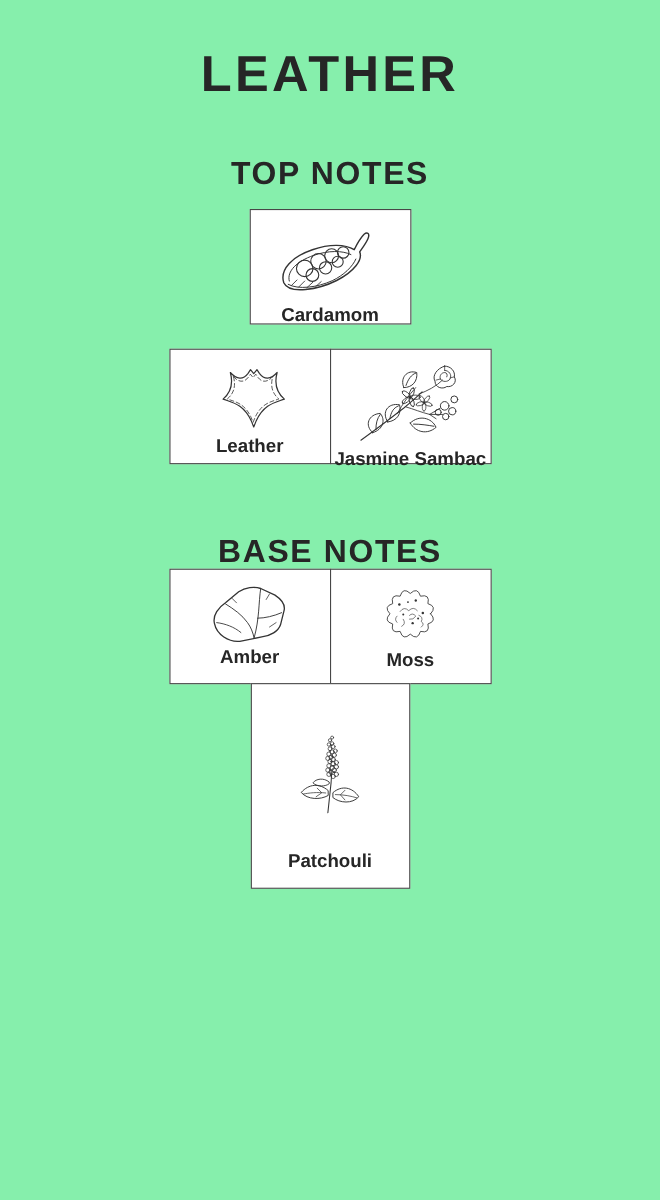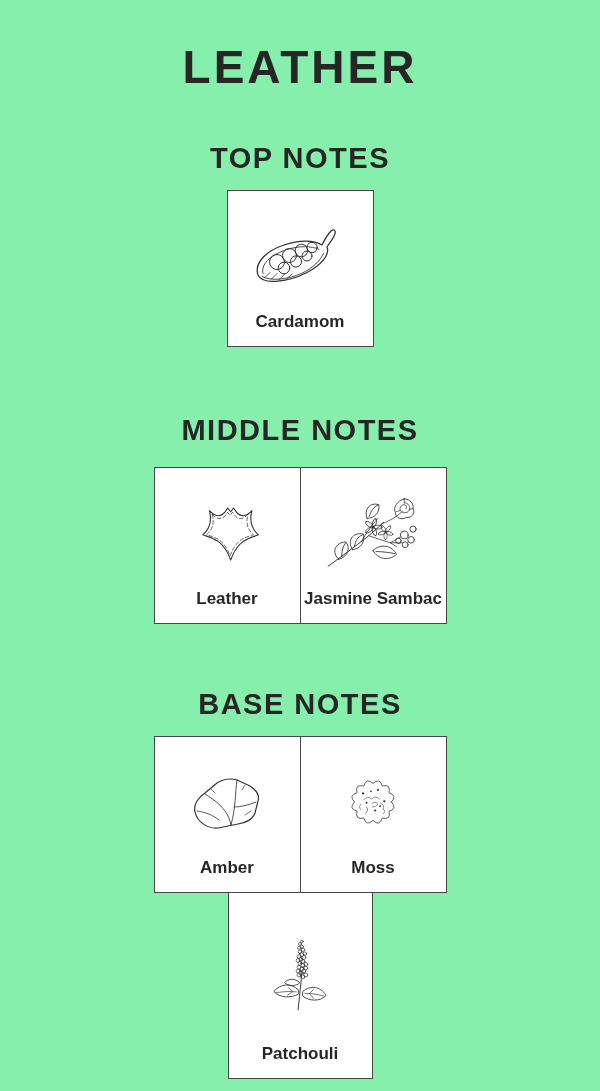--- a/index.html
+++ b/index.html
@@ -22,25 +22,25 @@
   .section-heading {
     margin: 0; font-size: 29px; font-weight: 700; letter-spacing: 1.5px;
     line-height: 1; color: #262626; white-space: nowrap;
   }
   .heading-top    { margin-top: 54px; }
   .heading-middle { margin-top: 69px; }
   .heading-base   { margin-top: 66px; }
   .notes-row { display: flex; justify-content: center; }
   .row-top    { margin-top: 17px; }
   .row-middle { margin-top: 22px; }
-  .row-base   { margin-top: 17px; }
+  .row-base   { }
   .row-base-overflow { margin-top: -1px; }
   .note-card {
     box-sizing: border-box;
-    width: 147px; height: 157px;
+    width: 147px; height: 105px;
     border: 1px solid #474747;
     background: #ffffff;
     display: flex; flex-direction: column; align-items: center;
   }
   .note-card + .note-card { margin-left: -1px; }
   .card-patchouli { width: 145px; height: 187px; }
   .note-icon {
     flex: 1 1 auto; width: 100%;
     display: flex; align-items: center; justify-content: center;
     padding-top: 8px; box-sizing: border-box;
@@ -81,21 +81,20 @@
             <circle stroke-width="1" cx="57" cy="39" r="5"></circle>
             <path stroke-width="0.8" d="M15,60.5 L20,55.5 M21.5,62 L27,56.5 M29,62.5 L34.5,57.5 M37,61.5 L42,57"></path>
           </svg>
         </div>
         <div class="note-label">Cardamom</div>
       </div>
     </div>
   </div>
 
   <div class="section">
-    <h2 class="section-heading heading-middle">MIDDLE NOTES</h2>
     <div class="notes-row row-middle">
       <div class="note-card">
         <div class="note-icon">
           <svg class="illus" width="66" height="70" viewBox="0 0 90 95">
             <path stroke-width="1.5" d="M21,17 C29,26 37,26 43,18 L46,13.5 L50,18.5 L54,13.5 L57,18 C63,26 71,26 79,17 C75.5,30 77.5,41 88,50 C76,54.5 63,56 53,77 L50,84.5 L47,77 C37,56 24,54.5 12,50 C22.5,41 24.5,30 21,17 Z"></path>
             <path stroke-width="1.2" stroke-dasharray="6 4" transform="translate(7.2,7.8) scale(0.84)" d="M21,17 C29,26 37,26 43,18 L46,13.5 L50,18.5 L54,13.5 L57,18 C63,26 71,26 79,17 C75.5,30 77.5,41 88,50 C76,54.5 63,56 53,77 L50,84.5 L47,77 C37,56 24,54.5 12,50 C22.5,41 24.5,30 21,17 Z"></path>
           </svg>
         </div>
         <div class="note-label">Leather</div>
       </div>

